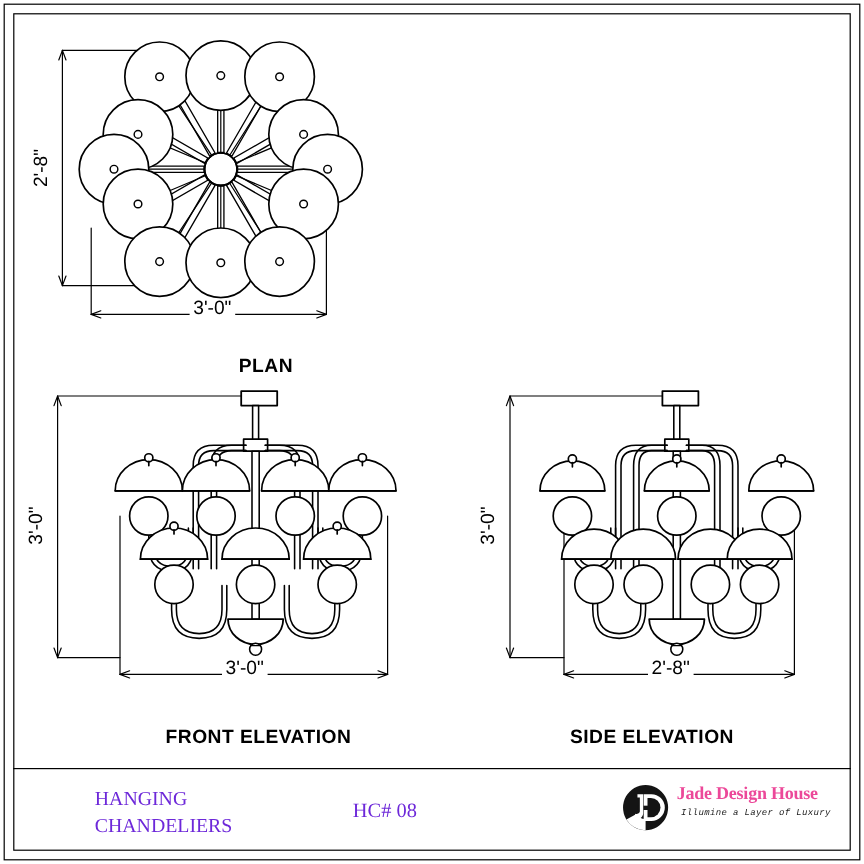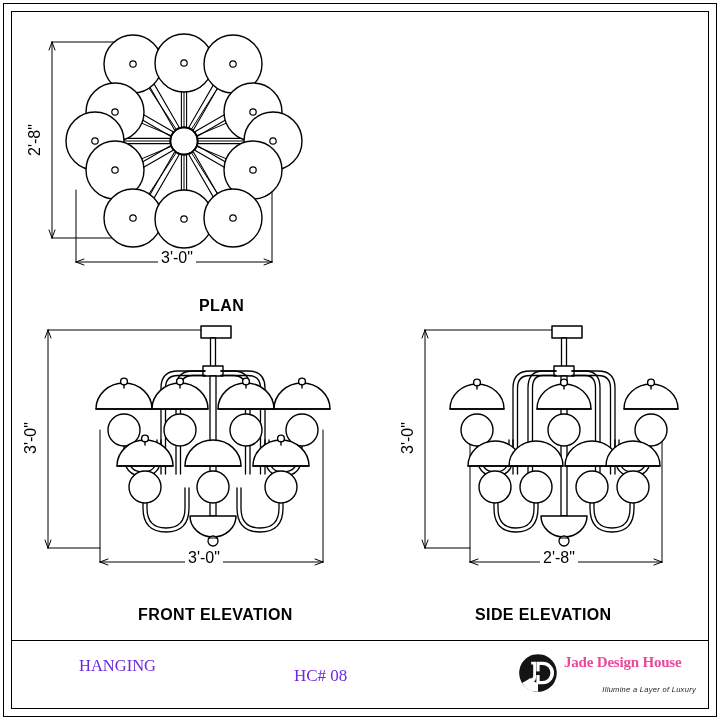--- a/index.html
+++ b/index.html
@@ -104,28 +104,28 @@
   }
   #logo-name {
     font-family: Liberation Serif, serif;
     font-size: 15px;
     font-weight: 600;
     color: #ec4899;
     letter-spacing: -0.2px;
     white-space: nowrap;
   }
   #logo-tagline {
-    font-family: Liberation Sans, sans-serif;
+    font-family: Liberation Mono, monospace;
     font-style: italic;
     font-size: 7.5px;
     color: #222;
     letter-spacing: 0.3px;
-    text-align: right;
+    text-align: center;
     white-space: nowrap;
-    margin-top: 14px;
+    margin-top: 3px;
   }
 </style>
 </head>
 <body>
 
 <div id="sheet">
 
   <div class="border-outer"></div>
   <div class="border-inner"></div>
   <div class="titleblock-divider"></div>
@@ -465,20 +465,21 @@
 
   <div class="dim-label vert" style="left: 389px; top: 429px;">3'-0"</div>
   <div class="dim-label" style="left: 540px; top: 549px;">2'-8"</div>
 
   <div class="view-label" style="left: 199px; top: 297px;">PLAN</div>
   <div class="view-label" style="left: 138px; top: 606px; text-align: right;">FRONT ELEVATION</div>
   <div class="view-label" style="left: 475px; top: 606px;">SIDE ELEVATION</div>
 
   <div class="tb-text" id="tb-name">
     <div>HANGING</div>
+    <div>CHANDELIERS</div>
   </div>
 
   <div class="tb-text" id="tb-code">HC# 08</div>
 
   <div id="logo-block">
     <svg id="logo-mark" viewBox="0 0 100 100">
 
       <path d="M50 3 A47 47 0 1 1 49.9 3 Z" fill="#141414"></path>
       <path d="M50 97 A47 47 0 0 1 10 75 L30 64 A24 24 0 0 0 50 74 Z" fill="#ffffff"></path>
 

